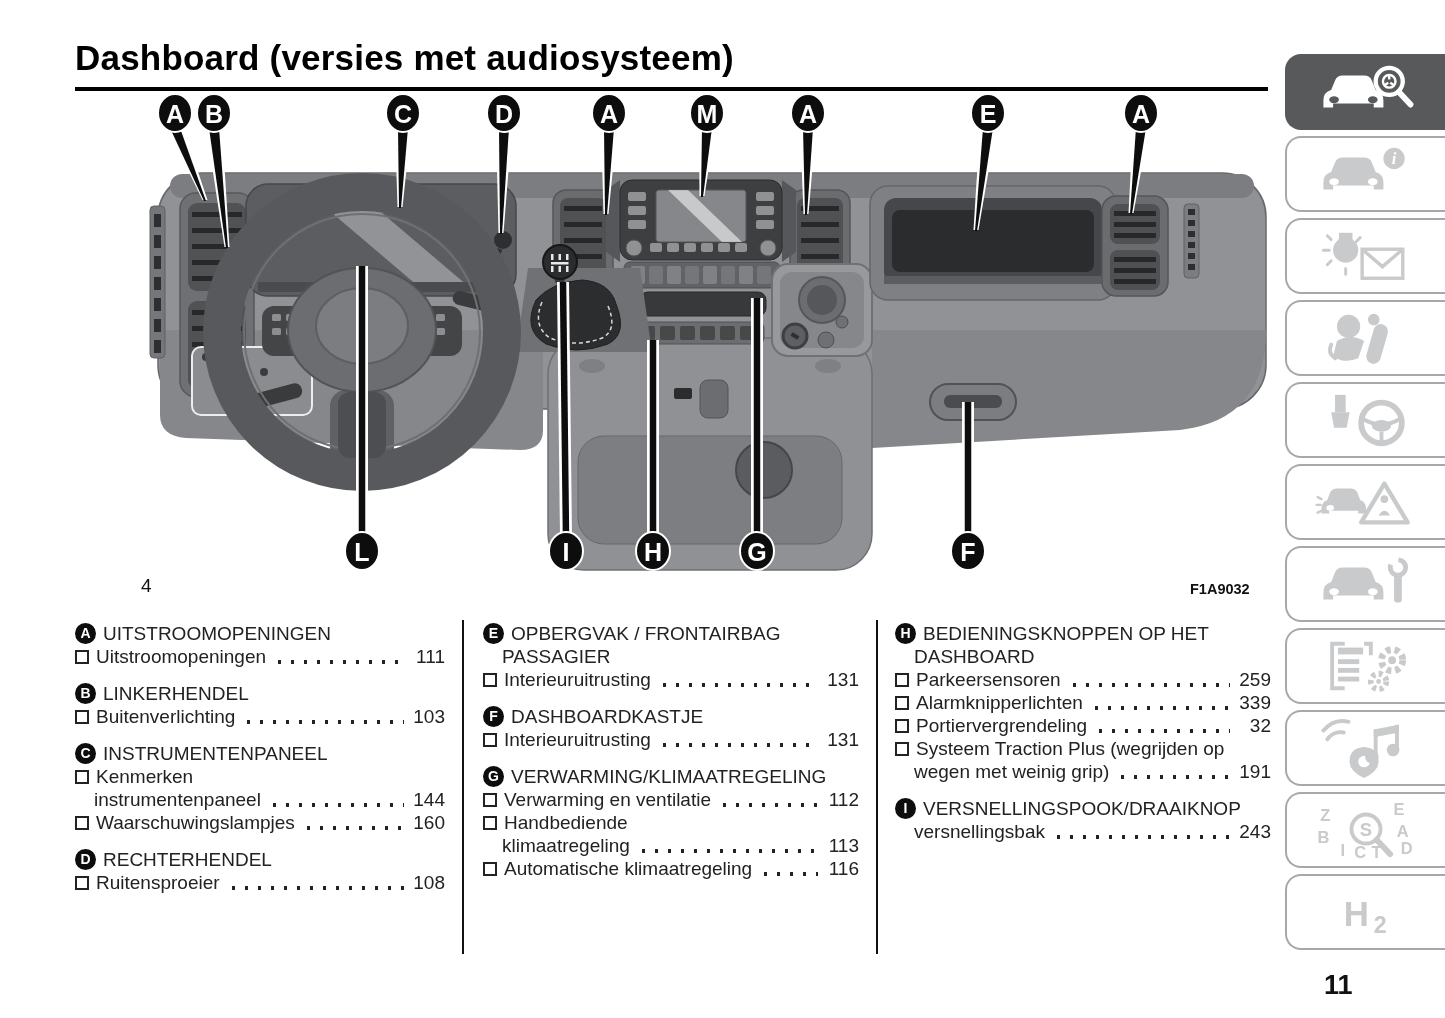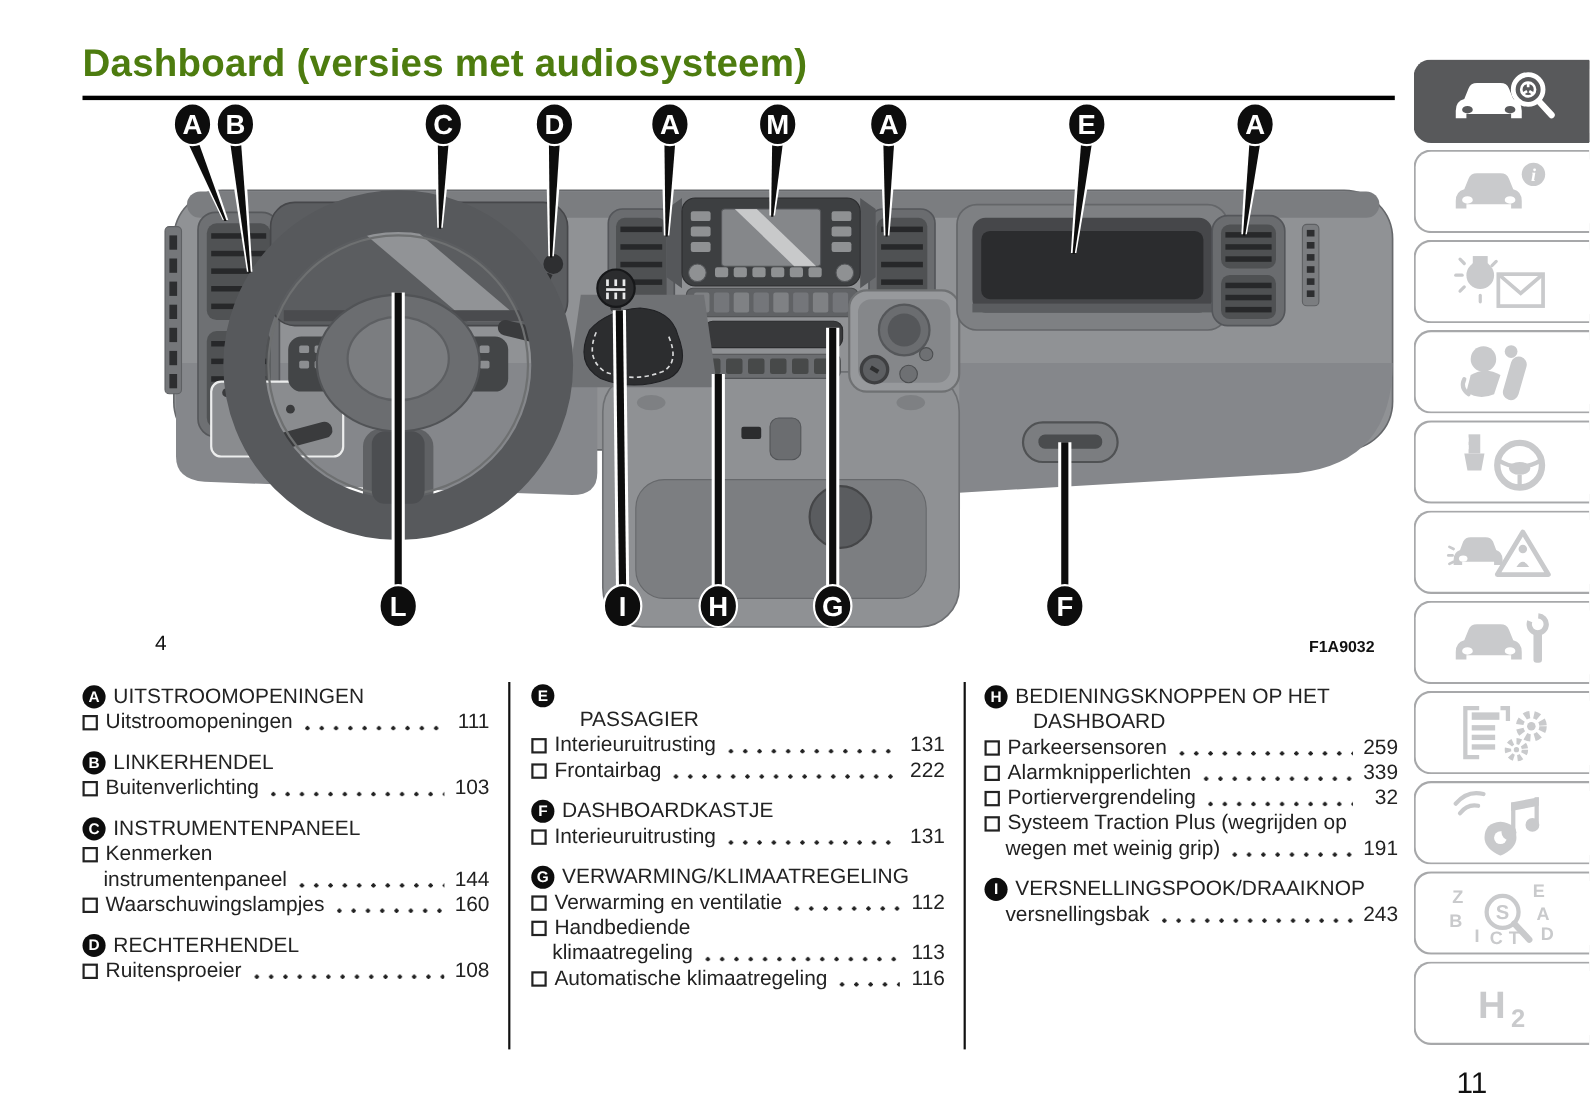--- a/index.html
+++ b/index.html
@@ -2,55 +2,55 @@
 <html><head>
 <meta charset="utf-8">
 <style>
   html,body{margin:0;padding:0;}
   body{
     width:1445px;height:1018px;position:relative;background:#fff;
     font-family:"Liberation Sans",sans-serif;color:#1a1a1a;overflow:hidden;
   }
   .page-title{
     position:absolute;left:75px;top:38px;width:1193px;
-    font-size:35px;font-weight:bold;letter-spacing:.2px;color:#4d7c0f;
+    font-size:35px;font-weight:bold;letter-spacing:.2px;color:#000000;
     padding-bottom:9px;border-bottom:4px solid #000;
   }
   #figure-wrap{position:absolute;left:75px;top:88px;width:1200px;height:520px;}
   #figure-svg{width:100%;height:100%;display:block;}
   .fig-num{position:absolute;left:141px;top:575px;font-size:19px;color:#111;}
   .fig-code{position:absolute;left:1144px;top:581px;font-size:14.5px;font-weight:bold;color:#111;margin-left:46px;}
   .divider{position:absolute;top:620px;width:2px;height:334px;background:#111;}
   #div1{left:462px;} #div2{left:876px;}
   .col{position:absolute;top:622px;}
   #col0{left:75px;width:370px;} #col1{left:483px;width:376px;} #col2{left:895px;width:376px;}
   .sec{margin-bottom:14px;}
   .sec-h{display:flex;align-items:center;gap:7px;line-height:23px;}
   .circ{flex:0 0 auto;width:21px;height:21px;border-radius:50%;background:#0d0d0d;color:#fff;
         font-size:14px;font-weight:bold;display:flex;align-items:center;justify-content:center;}
   .sec-t{font-size:19px;color:#222;white-space:nowrap;}
-  .sec-h2{margin-left:44px;font-size:19px;color:#222;line-height:23px;}
+  .sec-h2{margin-left:19px;font-size:19px;color:#222;line-height:23px;}
   .row{display:flex;align-items:center;font-size:19px;color:#222;line-height:23px;}
   .sq{flex:0 0 auto;width:10px;height:10px;border:2.2px solid #222;margin-right:7px;}
   .lbl{white-space:nowrap;}
   .ind{margin-left:19px;}
   .dots{flex:1;height:6px;margin:0 5px;align-self:flex-end;margin-bottom:4px;
         background-image:radial-gradient(circle,#222 1.8px,transparent 2px);
         background-size:13px 6px;background-repeat:repeat-x;background-position:2px 1px;}
   .pg{flex:0 0 auto;min-width:36px;text-align:right;white-space:nowrap;}
   #sidebar{position:absolute;left:1285px;top:54px;width:160px;}
   .tab{
     box-sizing:border-box;height:76px;margin-bottom:6px;background:#fff;
     border:2px solid #a7a8aa;border-right:none;border-radius:16px 0 0 16px;
     display:flex;align-items:center;justify-content:center;
     color:#c9cacc; --cut:#fff; cursor:pointer;
   }
   .tab.active{background:#58595b;border-color:#58595b;color:#fff; --cut:#58595b;}
   .tab svg{width:106px;height:60px;display:block;}
-  .page-num{position:absolute;left:1324px;top:970px;font-size:27px;font-weight:normal;color:#111;}
+  .page-num{position:absolute;left:1324px;top:970px;font-size:27px;font-weight:bold;color:#111;}
 </style>
 </head>
 <body>
 
 <div class="page-title">Dashboard (versies met audiosysteem)</div>
 
 <div id="figure-wrap">
 <svg id="figure-svg" viewBox="75 88 1200 520" xmlns="http://www.w3.org/2000/svg">
   <g>
 
@@ -420,33 +420,28 @@
         <span class="lbl">Ruitensproeier</span>
         <span class="dots"></span>
         <span class="pg">108</span>
       </div>
     </div>
   </div>
 <div class="col" id="col1">
     <div class="sec">
       <div class="sec-h">
         <span class="circ">E</span>
+        <span class="sec-t">OPBERGVAK / FRONTAIRBAG</span>
       </div>
       <div class="sec-h2">PASSAGIER</div>
       <div class="row">
         <span class="sq"></span>
         <span class="lbl">Interieuruitrusting</span>
         <span class="dots"></span>
         <span class="pg">131</span>
-      </div>
-      <div class="row">
-        <span class="sq"></span>
-        <span class="lbl">Frontairbag</span>
-        <span class="dots"></span>
-        <span class="pg">222</span>
       </div>
     </div>
     <div class="sec">
       <div class="sec-h">
         <span class="circ">F</span>
         <span class="sec-t">DASHBOARDKASTJE</span>
       </div>
       <div class="row">
         <span class="sq"></span>
         <span class="lbl">Interieuruitrusting</span>

